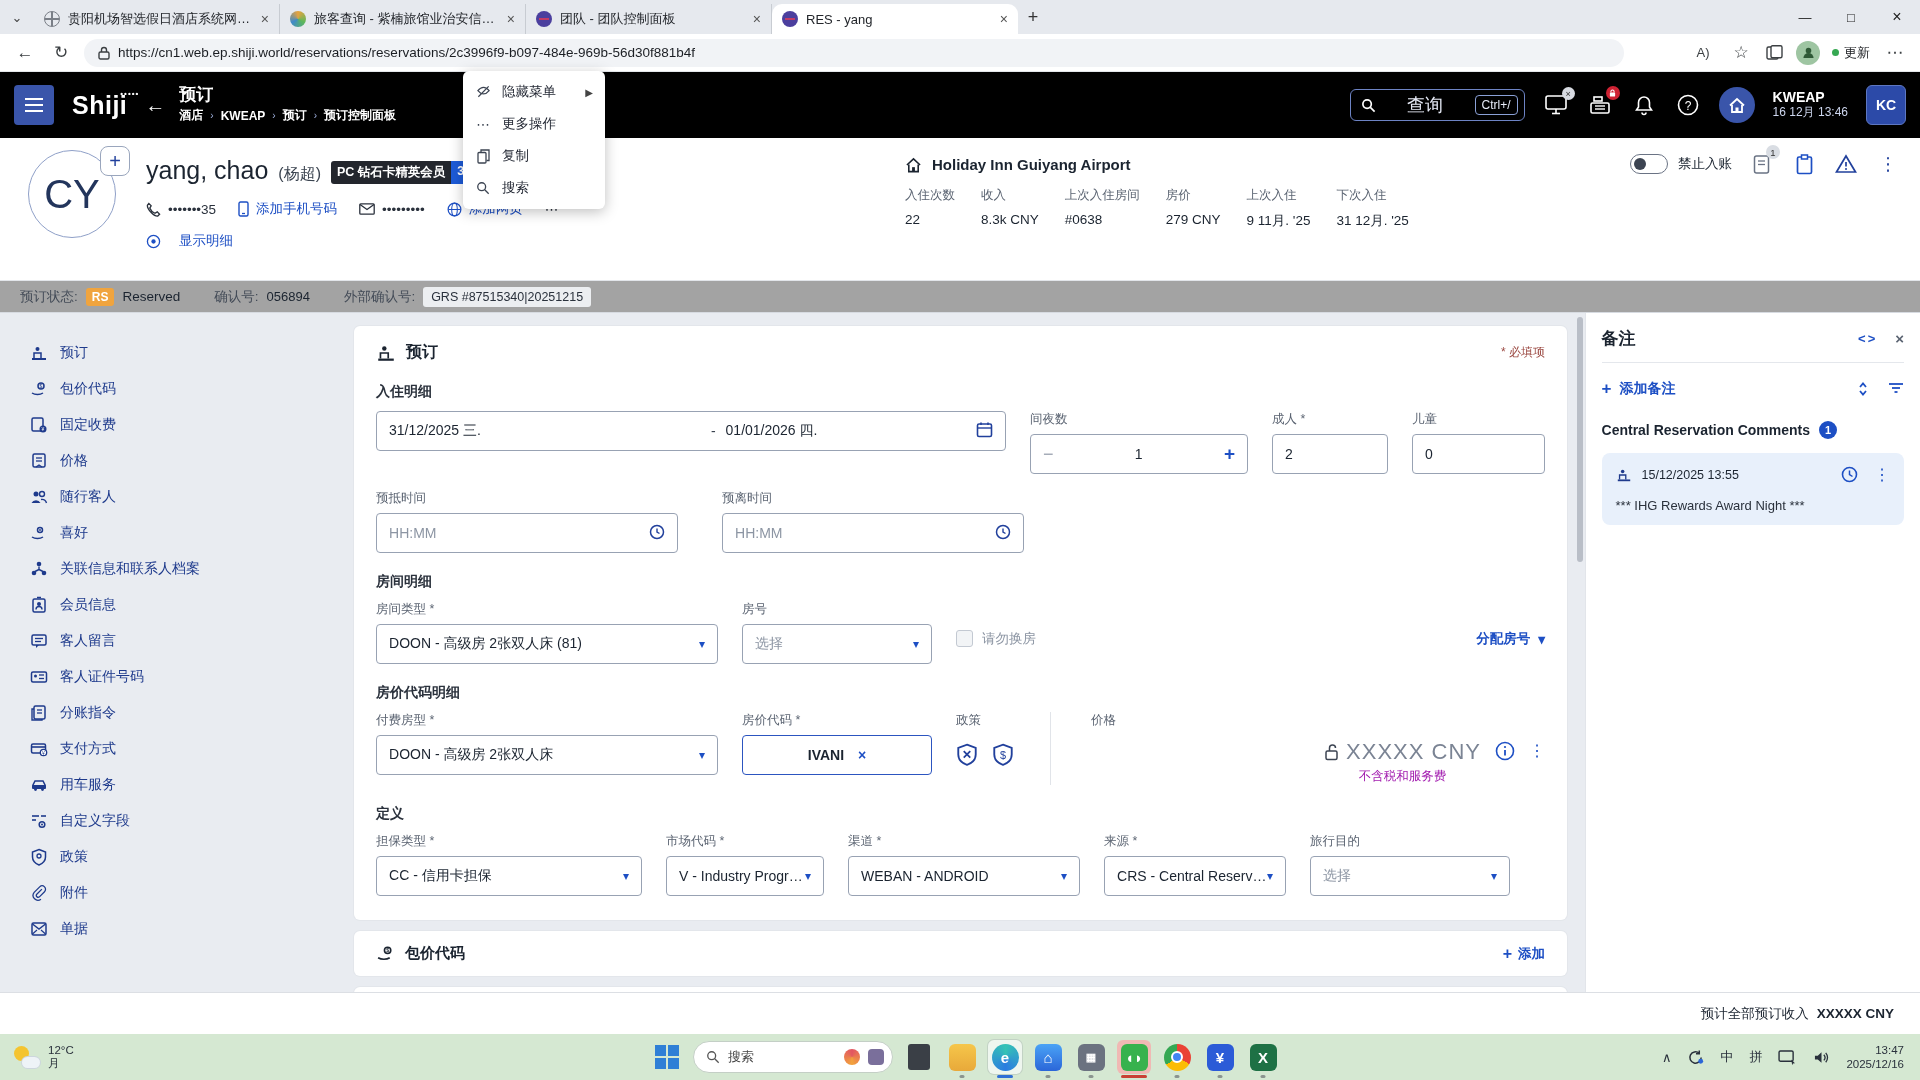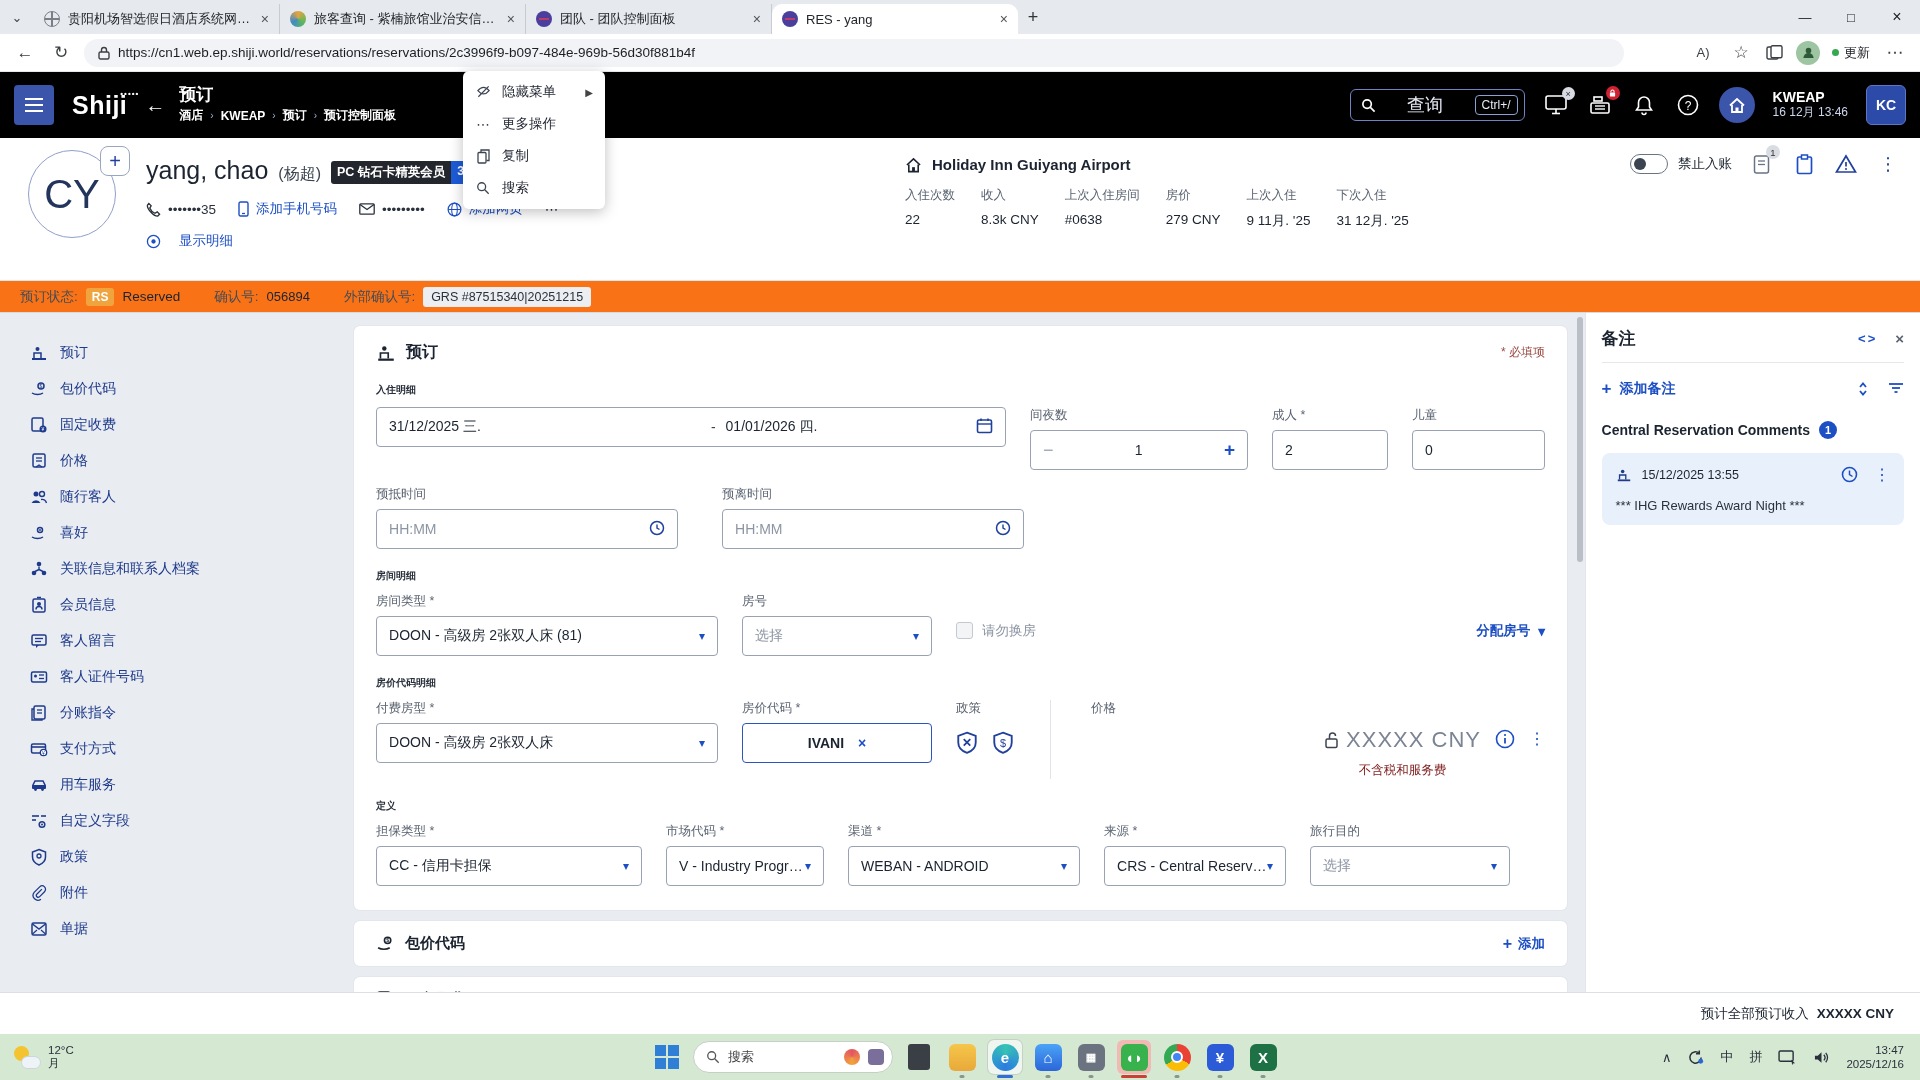--- a/index.html
+++ b/index.html
@@ -79,37 +79,37 @@
   .hstat .lb { font-size:12.5px; color:#5b6472; }
   .hstat .vl { font-size:13.5px; color:#1b2430; margin-top:8px; }
   .guest-right { position:absolute; right:20px; top:14px; display:flex; align-items:center; gap:18px; }
   .toggle { width:38px; height:20px; border:1px solid #6a7384; border-radius:10px; position:relative; }
   .toggle i { position:absolute; left:3px; top:3px; width:12px; height:12px; background:#3c4452; border-radius:50%; }
   .toggle-lb { font-size:13.5px; color:#1b2430; margin-left:-8px; }
   .gr-ico { position:relative; width:24px; height:24px; display:flex; align-items:center; justify-content:center; }
   .num-badge { position:absolute; top:-7px; right:-6px; min-width:14px; height:14px; background:#d9dde3; color:#333; border-radius:7px; font-size:9.5px; display:flex; align-items:center; justify-content:center; padding:0 3px; }
 
   
-  .statusrow { position:absolute; top:280px; left:0; width:1920px; height:33px; background:#f97316; border-top:1px solid #e2e5ea; border-bottom:1px solid #d7dbe1; display:flex; align-items:center; padding:0 20px; gap:34px; font-size:13.5px; color:#434b57; }
+  .statusrow { position:absolute; top:280px; left:0; width:1920px; height:33px; background:#a3a3a3; border-top:1px solid #e2e5ea; border-bottom:1px solid #d7dbe1; display:flex; align-items:center; padding:0 20px; gap:34px; font-size:13.5px; color:#434b57; }
   .srs { display:flex; align-items:center; gap:8px; }
   .badge-rs { background:#f0a43e; color:#fff; font-size:12px; font-weight:bold; padding:2px 6px; border-radius:3px; }
   .conf-num { font-size:13px; color:#1b2430; }
   .ext-badge { background:#eceef1; color:#2a313c; font-size:12.5px; padding:3px 8px; border-radius:3px; }
 
   
   .content { position:absolute; top:313px; left:0; width:1920px; height:679px; display:flex; }
   .sidebar { width:376px; padding:22px 0 0 30px; }
   .side-item { display:flex; align-items:center; gap:12px; height:36px; color:#1e3a8c; font-size:14px; }
   .side-item svg { flex:0 0 18px; }
   .main { flex:1; padding:13px 10px 0 0; }
   .card { background:#fff; border-radius:6px; box-shadow:0 0 0 1px #e3e6eb; margin-bottom:11px; }
   .card-res { padding:16px 22px 24px 22px; }
   .card-head { display:flex; align-items:center; gap:10px; font-size:16px; font-weight:bold; color:#1b2430; }
   .req-note { margin-left:auto; font-size:12px; color:#9c4a43; font-weight:normal; }
-  .sec-label { font-size:10px; font-weight:bold; color:#2a313c; margin:20px 0 10px; }
+  .sec-label { font-size:14px; font-weight:bold; color:#2a313c; margin:20px 0 10px; }
   .fl { font-size:12.5px; color:#5b6472; margin-bottom:6px; display:block; }
   .row { display:flex; gap:24px; }
   .fbox { height:40px; border:1px solid #98a2b3; border-radius:4px; background:#fff; display:flex; align-items:center; padding:12px 12px; font-size:14px; color:#1b2430; }
   .fbox .caret { margin-left:auto; color:#1d4fc4; font-size:12px; }
   .ph-gray { color:#8c95a3; }
   .daterange { width:630px; }
   .daterange .sep { margin:0 10px 0 230px; color:#3b4450; }
   .stepper { width:218px; justify-content:space-between; padding:0 12px; }
   .stepper .mi { color:#9aa2af; font-size:18px; }
   .stepper .pl { color:#1d4fc4; font-size:19px; font-weight:bold; }
@@ -122,21 +122,21 @@
   .chk { width:17px; height:17px; border:1px solid #c3c9d2; border-radius:3px; background:#f2f4f6; }
   .assign { margin-left:auto; margin-top:12px; color:#1d4fc4; font-weight:bold; font-size:13.5px; display:flex; gap:8px; align-items:center; }
   .ratechip { width:190px; border:1.5px solid #2c55c0; justify-content:center; gap:14px; color:#1b2430; font-weight:bold; }
   .ratechip .x { color:#1d4fc4; font-weight:bold; }
   .policy-icons { display:flex; gap:14px; align-items:center; height:40px; }
   .price-divider { width:1px; background:#e1e4e9; margin:0 0 0 12px; }
   .price-col { flex:1; padding-left:16px; }
   .price-main { display:flex; align-items:flex-start; justify-content:flex-end; gap:14px; margin-top:10px; }
   .price-amt { text-align:center; }
   .price-amt .amt { font-size:22px; color:#7b8494; letter-spacing:1px; display:flex; align-items:center; gap:6px; }
-  .price-amt .sub { font-size:12.5px; color:#7f1d1d; margin-top:9px; }
+  .price-amt .sub { font-size:12.5px; color:#a21caf; margin-top:3px; }
   .kebab { color:#1d4fc4; font-size:16px; letter-spacing:0; }
   .defrow .fbox { color:#1b2430;justify-content:space-between; }
   .w-g { width:266px; } .w-m { width:158px; } .w-ch { width:232px; } .w-src { width:182px; } .w-p { width:200px; }
   .sec-card { display:flex; align-items:center; padding:13px 22px; font-size:15px; font-weight:bold; color:#1b2430; gap:10px; }
   .add-link { margin-left:auto; color:#1d4fc4; font-size:13.5px; display:flex; align-items:center; gap:6px; }
   .main-scroll { width:8px; padding-top:4px; }
   .main-scroll .thumb { width:6px; height:245px; background:#b9bec7; border-radius:3px; }
 
   
   .notes { width:356px; background:#fff; border-left:1px solid #e2e5ea; padding:14px 16px; }

